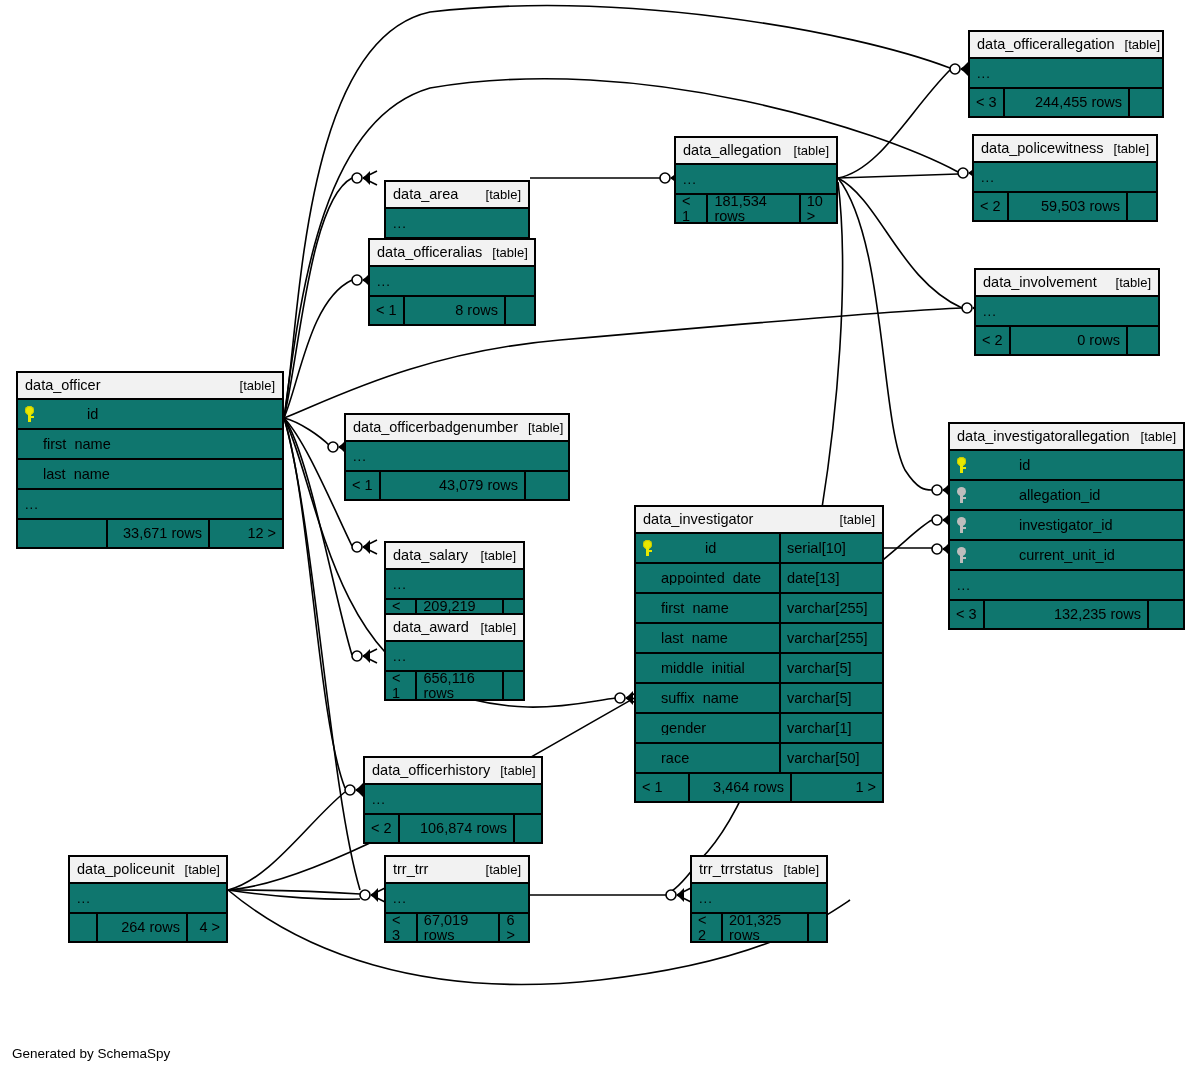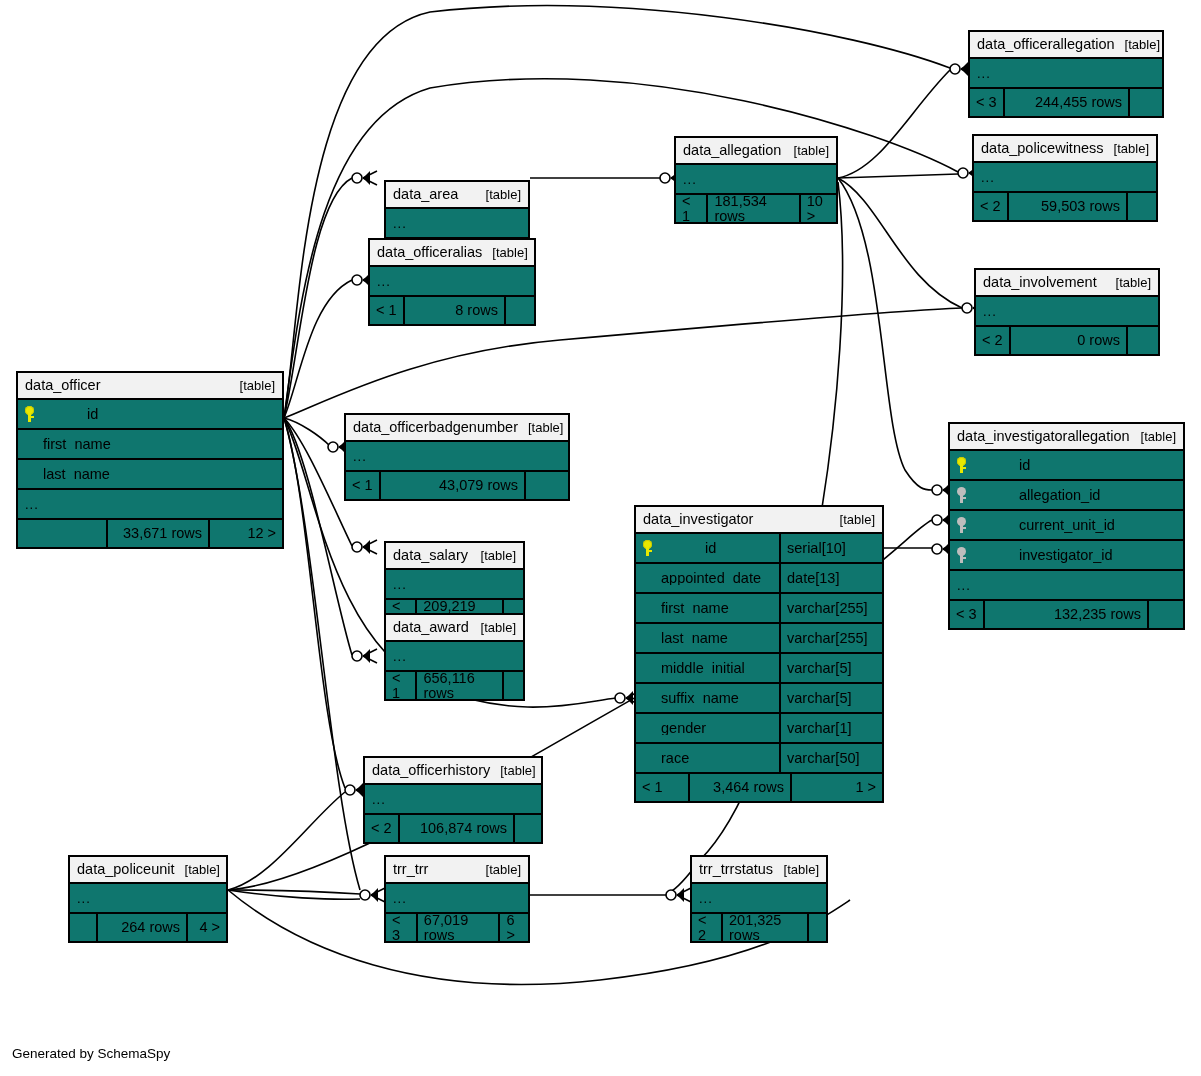--- a/index.html
+++ b/index.html
@@ -445,31 +445,31 @@
         <span>allegation_id</span>
       </span>
     </div>
     <div class="row">
       <span class="colname">
         <span class="keyico foreign">
             <i class="kh"></i>
             <i class="kb"></i>
             <i class="kt"></i>
           </span>
-        <span>current_unit_id</span>
+        <span>investigator_id</span>
       </span>
     </div>
     <div class="row">
       <span class="colname">
         <span class="keyico foreign">
             <i class="kh"></i>
             <i class="kb"></i>
             <i class="kt"></i>
           </span>
-        <span>investigator_id</span>
+        <span>current_unit_id</span>
       </span>
     </div>
     <div class="row">
       <span class="ellip">...</span>
     </div>
     <div class="footrow">
       <div class="fL">&lt; 3</div>
       <div class="fC">132,235 rows</div>
       <div class="fR" style="width:34px"></div>
     </div>

